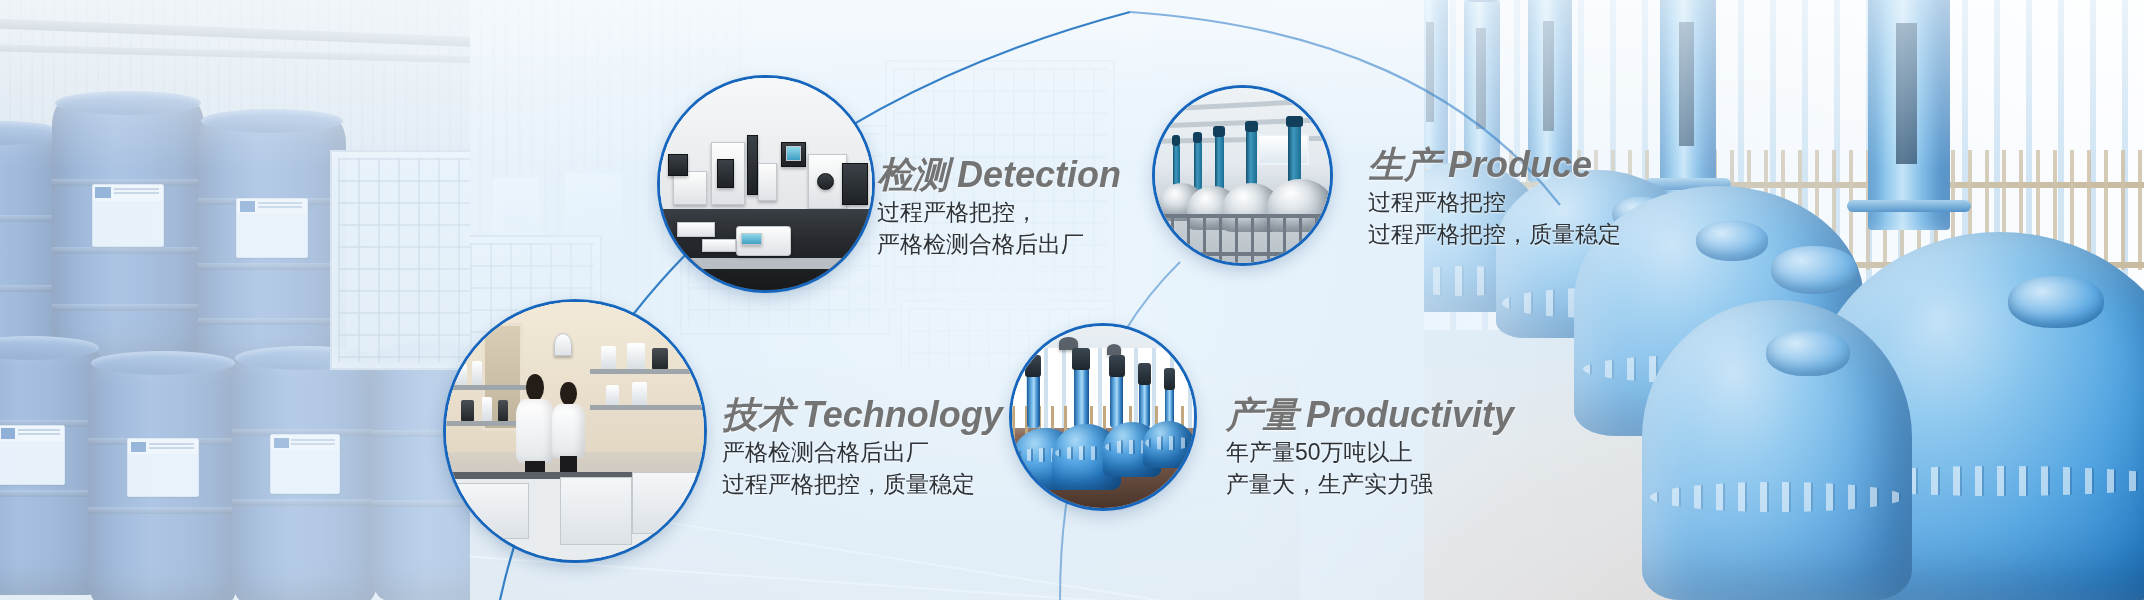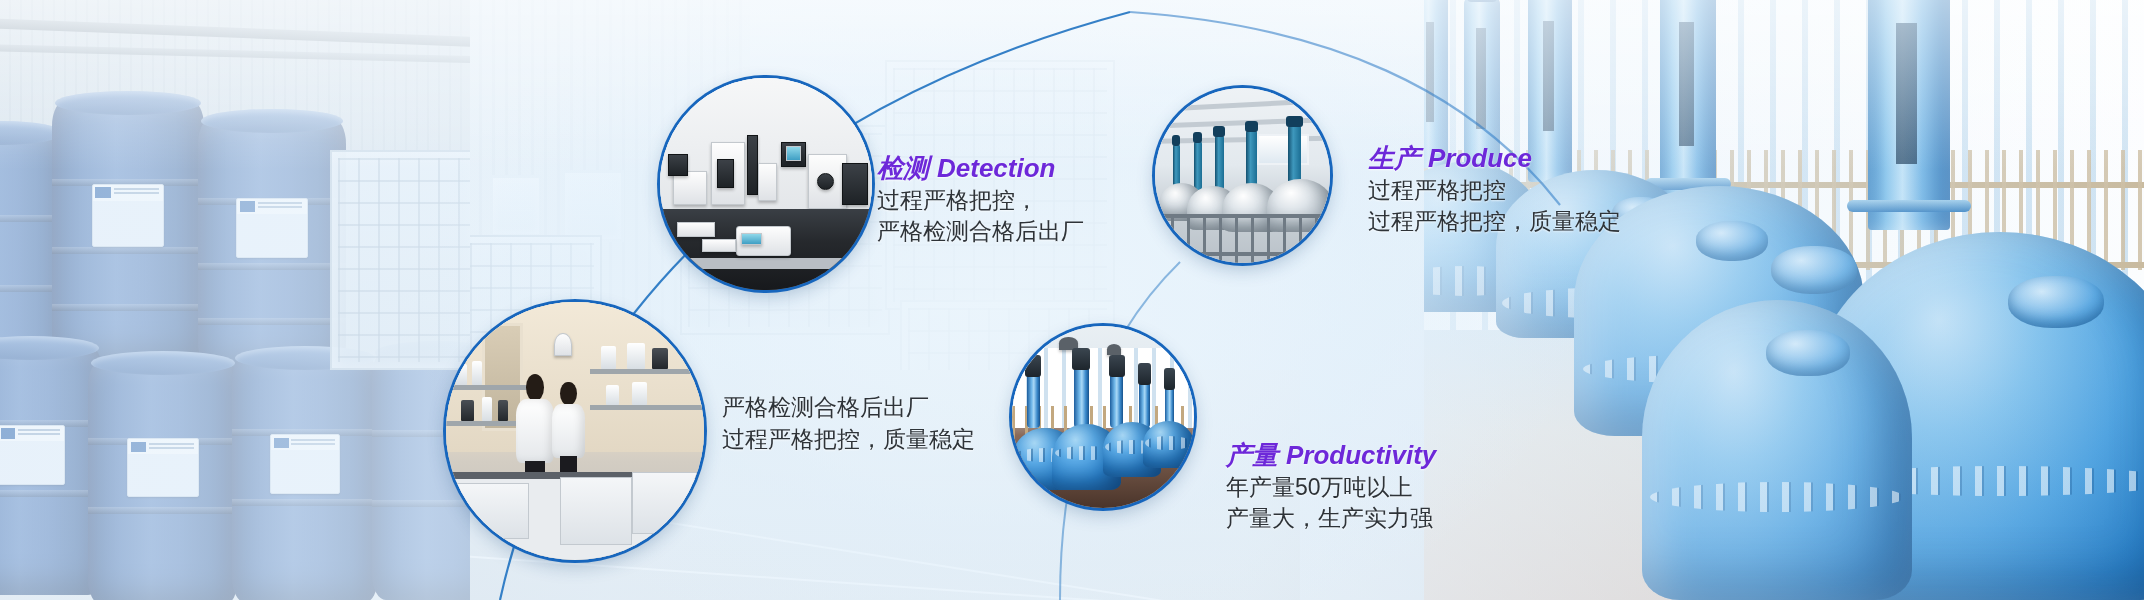--- a/index.html
+++ b/index.html
@@ -252,32 +252,32 @@
     box-shadow:inset -10px -8px 20px rgba(8,45,85,.5);
   }
   .breact .ring{ position:absolute; left:4%; right:4%; height:14px; border-radius:50%;
     background:repeating-linear-gradient(90deg,rgba(255,255,255,.5) 0 4px,rgba(15,70,125,.4) 4px 6px,transparent 6px 12px); }
   .bcol{ position:absolute; border-radius:4px; background:linear-gradient(90deg,#1d5e9e,#6fb6e8 35%,#a9d8f6 52%,#3a89cb 78%,#17528c 100%); }
   .bcol .mt{ position:absolute; left:-10%; width:120%; top:-18px; height:22px; border-radius:3px; background:linear-gradient(180deg,#3b4650,#1d252c); }
 
   
   .txt{ position:absolute; }
   .txt .title{
-    font-weight:bold; font-style:italic; font-size:26px; line-height:1.25;
-    color:#6d28d9;
+    font-weight:bold; font-style:italic; font-size:36px; line-height:1.25;
+    color:#737373;
     text-shadow:0 1px 2px rgba(255,255,255,.75);
     white-space:nowrap;
   }
   .txt .title .en{ margin-left:8px; }
   .txt .line{
     font-size:23px; line-height:1.38; color:#2e3338;
     text-shadow:0 1px 2px rgba(255,255,255,.7);
     white-space:nowrap;
   }
-  .txt.right-align{ text-align:right;margin-top:47px; }
+  .txt.right-align{ text-align:right; }
 </style>
 </head>
 <body>
 
 <div class="banner">
 
   <div class="bg-layer bg-base"></div>
 
   <div class="wall">
     <div class="corrug"></div>
@@ -539,20 +539,23 @@
 
   <div class="txt" style="left:1368px; top:142px;">
     <div class="title">
       <span>生产</span><span class="en">Produce</span>
     </div>
     <div class="line">过程严格把控</div>
     <div class="line">过程严格把控，质量稳定</div>
   </div>
 
   <div class="txt" style="left:722px; top:392px;">
+    <div class="title">
+      <span>技术</span><span class="en">Technology</span>
+    </div>
     <div class="line">严格检测合格后出厂</div>
     <div class="line">过程严格把控，质量稳定</div>
   </div>
 
   <div class="txt right-align" style="left:1000px; top:392px; width:440px;">
     <div class="title" style="text-align:left; margin-left:226px;">
       <span>产量</span><span class="en">Productivity</span>
     </div>
     <div class="line" style="text-align:left; margin-left:226px;">年产量50万吨以上</div>
     <div class="line" style="text-align:left; margin-left:226px;">产量大，生产实力强</div>

